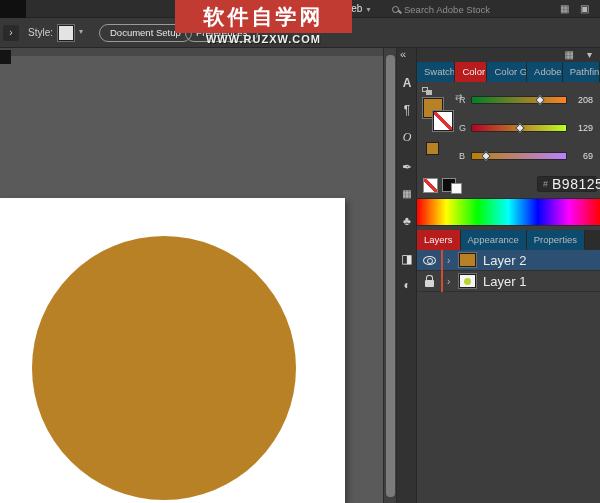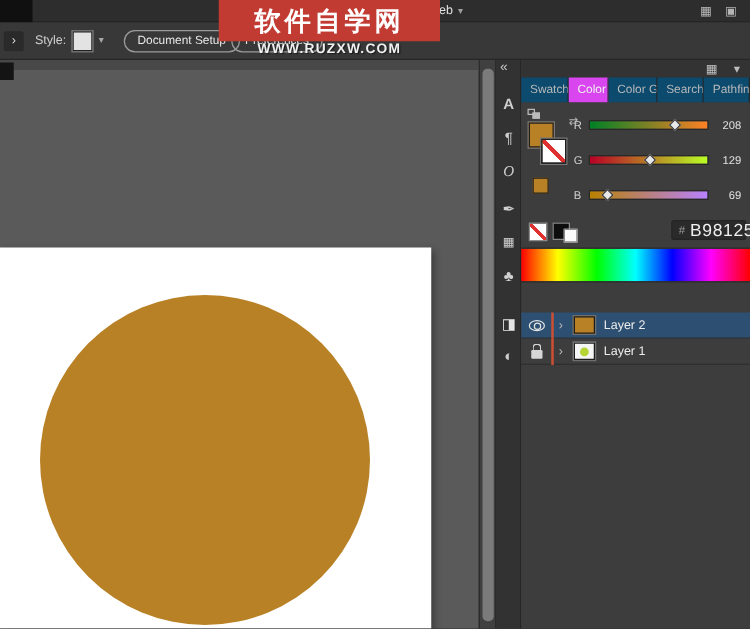--- a/index.html
+++ b/index.html
@@ -67,21 +67,21 @@
   .dock-ic.i7{ top:230px; }
 
   
   .right-panel{ left:417px; top:48px; width:183px; height:455px; background:#3d3d3d; }
   .panel-header{ left:0; top:0; width:183px; height:14px; background:#333333; }
   .ph-ic{ top:1px; color:#bdbdbd; font-size:10px; }
 
   .tab-row{ left:0; width:183px; height:20px; background:#2c2c2c; display:flex; align-items:stretch; }
   .tab{ padding:0 7px; line-height:20px; font-size:9.5px; color:#b9b9b9; background:#0c4a6e;
         border-right:1px solid #262626; white-space:nowrap; overflow:hidden; }
-  .tab.active{ background:#d946ef; color:#f0f0f0; }
+  .tab.active{ background:#b91c1c; color:#f0f0f0; }
   .tabs-color{ top:14px; }
   .tabs-layers{ top:182px; }
 
   
   .color-body{ left:0; top:34px; width:183px; height:116px; background:#3d3d3d; }
   .mini-dual{ left:5px; top:5px; width:11px; height:9px; }
   .mini-dual .b{ position:absolute; width:6px; height:5px; border:1px solid #bbb; background:#3d3d3d;}
   .mini-dual .b2{ left:4px; top:3px; background:#bbb;}
   .swap-ic{ left:38px; top:10px; color:#b5b5b5; font-size:9px; }
   .fill-proxy{ left:6px; top:16px; width:20px; height:20px; border:1px solid #1e1e1e; box-shadow:0 0 0 1px #777; }
@@ -125,31 +125,35 @@
   .lock{ width:9px; height:7px; background:#d6d6d6; border-radius:1px; position:relative; margin-top:4px;}
   .lock::before{ content:""; position:absolute; left:1px; top:-5px; width:5px; height:5px;
                  border:1.5px solid #d6d6d6; border-bottom:none; border-radius:3px 3px 0 0;}
   .accent-bar{ width:2px; height:21px; background:#cd4f33; margin-right:4px; }
   .lr-chev{ width:12px; color:#b9b9b9; font-size:10px; }
   .layer-thumb{ width:17px; height:14px; border:1px solid #1d1d1d; box-shadow:0 0 0 1px #6f6f6f; margin-right:7px;}
   .thumb-l2{ background:#B98125; }
   .thumb-l1{ background:#f5f5f5; position:relative;}
   .thumb-l1::after{ content:""; position:absolute; left:4px; top:3px; width:7px; height:7px;
                     border-radius:50%; background:#b6d433; }
-  .layer-name{ font-size:10px; color:#ececec; }
+  .layer-name{ font-size:13px; color:#ececec; }
 </style>
 </head>
 <body>
 
 <div class="app">
 
   <div class="abs menu-bar">
     <div class="abs menu-corner"></div>
     <div class="abs workspace">
       <span>Web</span><span class="chev">▾</span>
+    </div>
+    <div class="abs search-box">
+      <span class="mag"></span>
+      <span class="search-ph">Search Adobe Stock</span>
     </div>
     <span class="abs mb-icon" style="left:560px;">▦</span>
     <span class="abs mb-icon" style="left:580px;">▣</span>
   </div>
 
   <div class="abs control-bar"></div>
   <div class="abs expand-btn">›</div>
   <span class="abs style-label">Style:</span>
   <div class="abs style-swatch"></div>
   <span class="abs style-chev">▾</span>
@@ -188,21 +192,21 @@
   <div class="abs right-panel">
     <div class="abs panel-header">
       <span class="abs ph-ic" style="right:26px;">▦</span>
       <span class="abs ph-ic" style="right:8px;">▾</span>
     </div>
 
     <div class="abs tab-row tabs-color">
       <div class="tab">Swatch</div>
       <div class="tab active">Color</div>
       <div class="tab">Color G</div>
-      <div class="tab">Search</div>
+      <div class="tab">Adobe</div>
       <div class="tab">Pathfin</div>
     </div>
 
     <div class="abs color-body">
       <div class="abs mini-dual">
         <span class="b"></span>
         <span class="b b2"></span>
       </div>
       <span class="abs swap-ic">⇄</span>
       <div class="abs fill-proxy" style="background:#B98125;"></div>
@@ -235,20 +239,25 @@
       <div class="abs black-swatch"></div>
       <div class="abs white-swatch"></div>
       <div class="abs hex-field">
         <span class="hex-hash">#</span>
         <span class="hex-val">B98125</span>
       </div>
     </div>
 
     <div class="abs spectrum"></div>
 
+    <div class="abs tab-row tabs-layers">
+      <div class="tab active">Layers</div>
+      <div class="tab">Appearance</div>
+      <div class="tab">Properties</div>
+    </div>
 
     <div class="abs layers-body">
       <div class="layer-row selected lr0">
         <span class="vis-col">
             <span class="eye"></span>
           </span>
         <span class="accent-bar"></span>
         <span class="lr-chev">›</span>
         <span class="layer-thumb thumb-l2"></span>
         <span class="layer-name">Layer 2</span>

